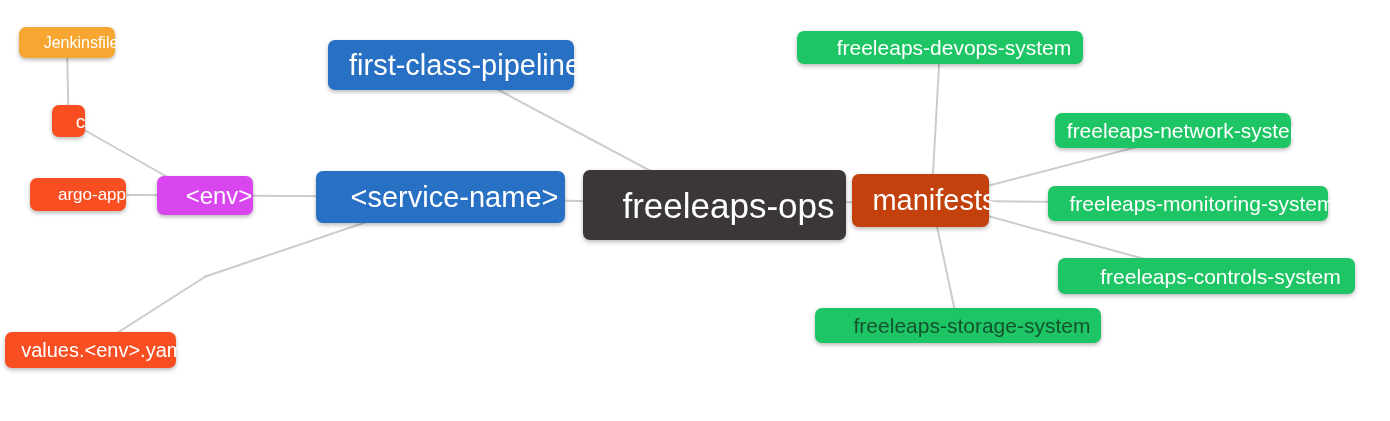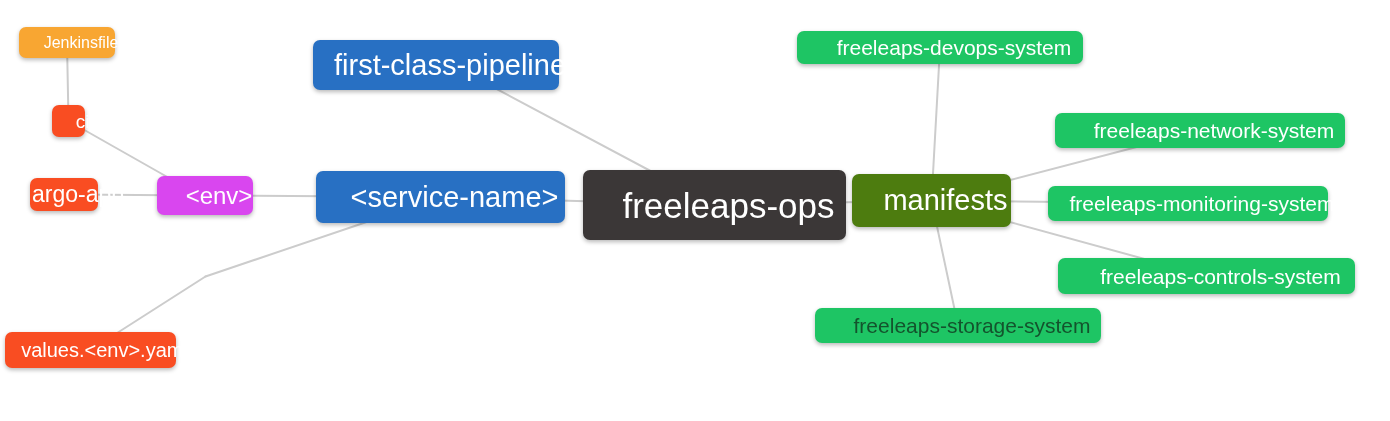--- a/index.html
+++ b/index.html
@@ -68,45 +68,45 @@
       <line x1="931.5" y1="200.5" x2="1206.5" y2="276" stroke="#CCCCCC"></line>
       <line x1="931.5" y1="200.5" x2="958" y2="325.5" stroke="#CCCCCC"></line>
     </svg>
 
 <div class="node" style="left: 19px; top: 27px; width: 96px; height: 31px; background: rgb(248, 166, 50); font-size: 16px; color: rgb(255, 255, 255);">
       <span>Jenkinsfile</span>
     </div>
     <div class="node" style="left: 52px; top: 105px; width: 33px; height: 32px; background: rgb(249, 77, 34); font-size: 19px; color: rgb(255, 255, 255);">
       <span>ci</span>
     </div>
-    <div class="node" style="left: 30px; top: 178px; width: 68px; height: 33px; background: rgb(249, 77, 34); font-size: 23px; color: rgb(255, 255, 255);">
+    <div class="node" style="left: 30px; top: 178px; width: 96px; height: 33px; background: rgb(249, 77, 34); font-size: 17px; color: rgb(255, 255, 255);">
       <span>argo-app</span>
     </div>
     <div class="node" style="left: 157px; top: 176px; width: 96px; height: 39px; background: #d946ef; font-size: 24px; color: rgb(255, 255, 255);">
       <span>&lt;env&gt;</span>
     </div>
     <div class="node" style="left: 5px; top: 332px; width: 171px; height: 36px; background: rgb(249, 77, 34); font-size: 20px; color: rgb(255, 255, 255);">
       <span>values.&lt;env&gt;.yaml</span>
     </div>
-    <div class="node" style="left: 313px; top: 40px; width: 246px; height: 50px; background: rgb(40, 112, 195); font-size: 29px; color: rgb(255, 255, 255);">
+    <div class="node" style="left: 328px; top: 40px; width: 246px; height: 50px; background: rgb(40, 112, 195); font-size: 29px; color: rgb(255, 255, 255);">
       <span>first-class-pipeline</span>
     </div>
     <div class="node" style="left: 583px; top: 170px; width: 263px; height: 70px; background: rgb(59, 55, 55); font-size: 35px; color: rgb(255, 255, 255);">
       <span>freeleaps-ops</span>
     </div>
     <div class="node" style="left: 316px; top: 171px; width: 249px; height: 52px; background: rgb(40, 112, 195); font-size: 29px; color: rgb(255, 255, 255);">
       <span>&lt;service-name&gt;</span>
     </div>
-    <div class="node" style="left: 852px; top: 174px; width: 159px; height: 53px; background: #4d7c0f; font-size: 29px; color: rgb(255, 255, 255);">
+    <div class="node" style="left: 852px; top: 174px; width: 137px; height: 53px; background: #c2410c; font-size: 29px; color: rgb(255, 255, 255);">
       <span>manifests</span>
     </div>
     <div class="node" style="left: 797px; top: 31px; width: 286px; height: 33px; background: rgb(30, 197, 100); font-size: 21px; color: rgb(255, 255, 255);">
       <span>freeleaps-devops-system</span>
     </div>
-    <div class="node" style="left: 1055px; top: 113px; width: 290px; height: 35px; background: rgb(30, 197, 100); font-size: 21px; color: rgb(255, 255, 255);">
+    <div class="node" style="left: 1055px; top: 113px; width: 236px; height: 35px; background: rgb(30, 197, 100); font-size: 21px; color: rgb(255, 255, 255);">
       <span>freeleaps-network-system</span>
     </div>
     <div class="node" style="left: 1048px; top: 186px; width: 280px; height: 35px; background: rgb(30, 197, 100); font-size: 21px; color: rgb(255, 255, 255);">
       <span>freeleaps-monitoring-system</span>
     </div>
     <div class="node" style="left: 1058px; top: 258px; width: 297px; height: 36px; background: rgb(30, 197, 100); font-size: 21px; color: rgb(255, 255, 255);">
       <span>freeleaps-controls-system</span>
     </div>
     <div class="node" style="left: 815px; top: 308px; width: 286px; height: 35px; background: rgb(30, 197, 100); font-size: 21px; color: #14532d;">
       <span>freeleaps-storage-system</span>

